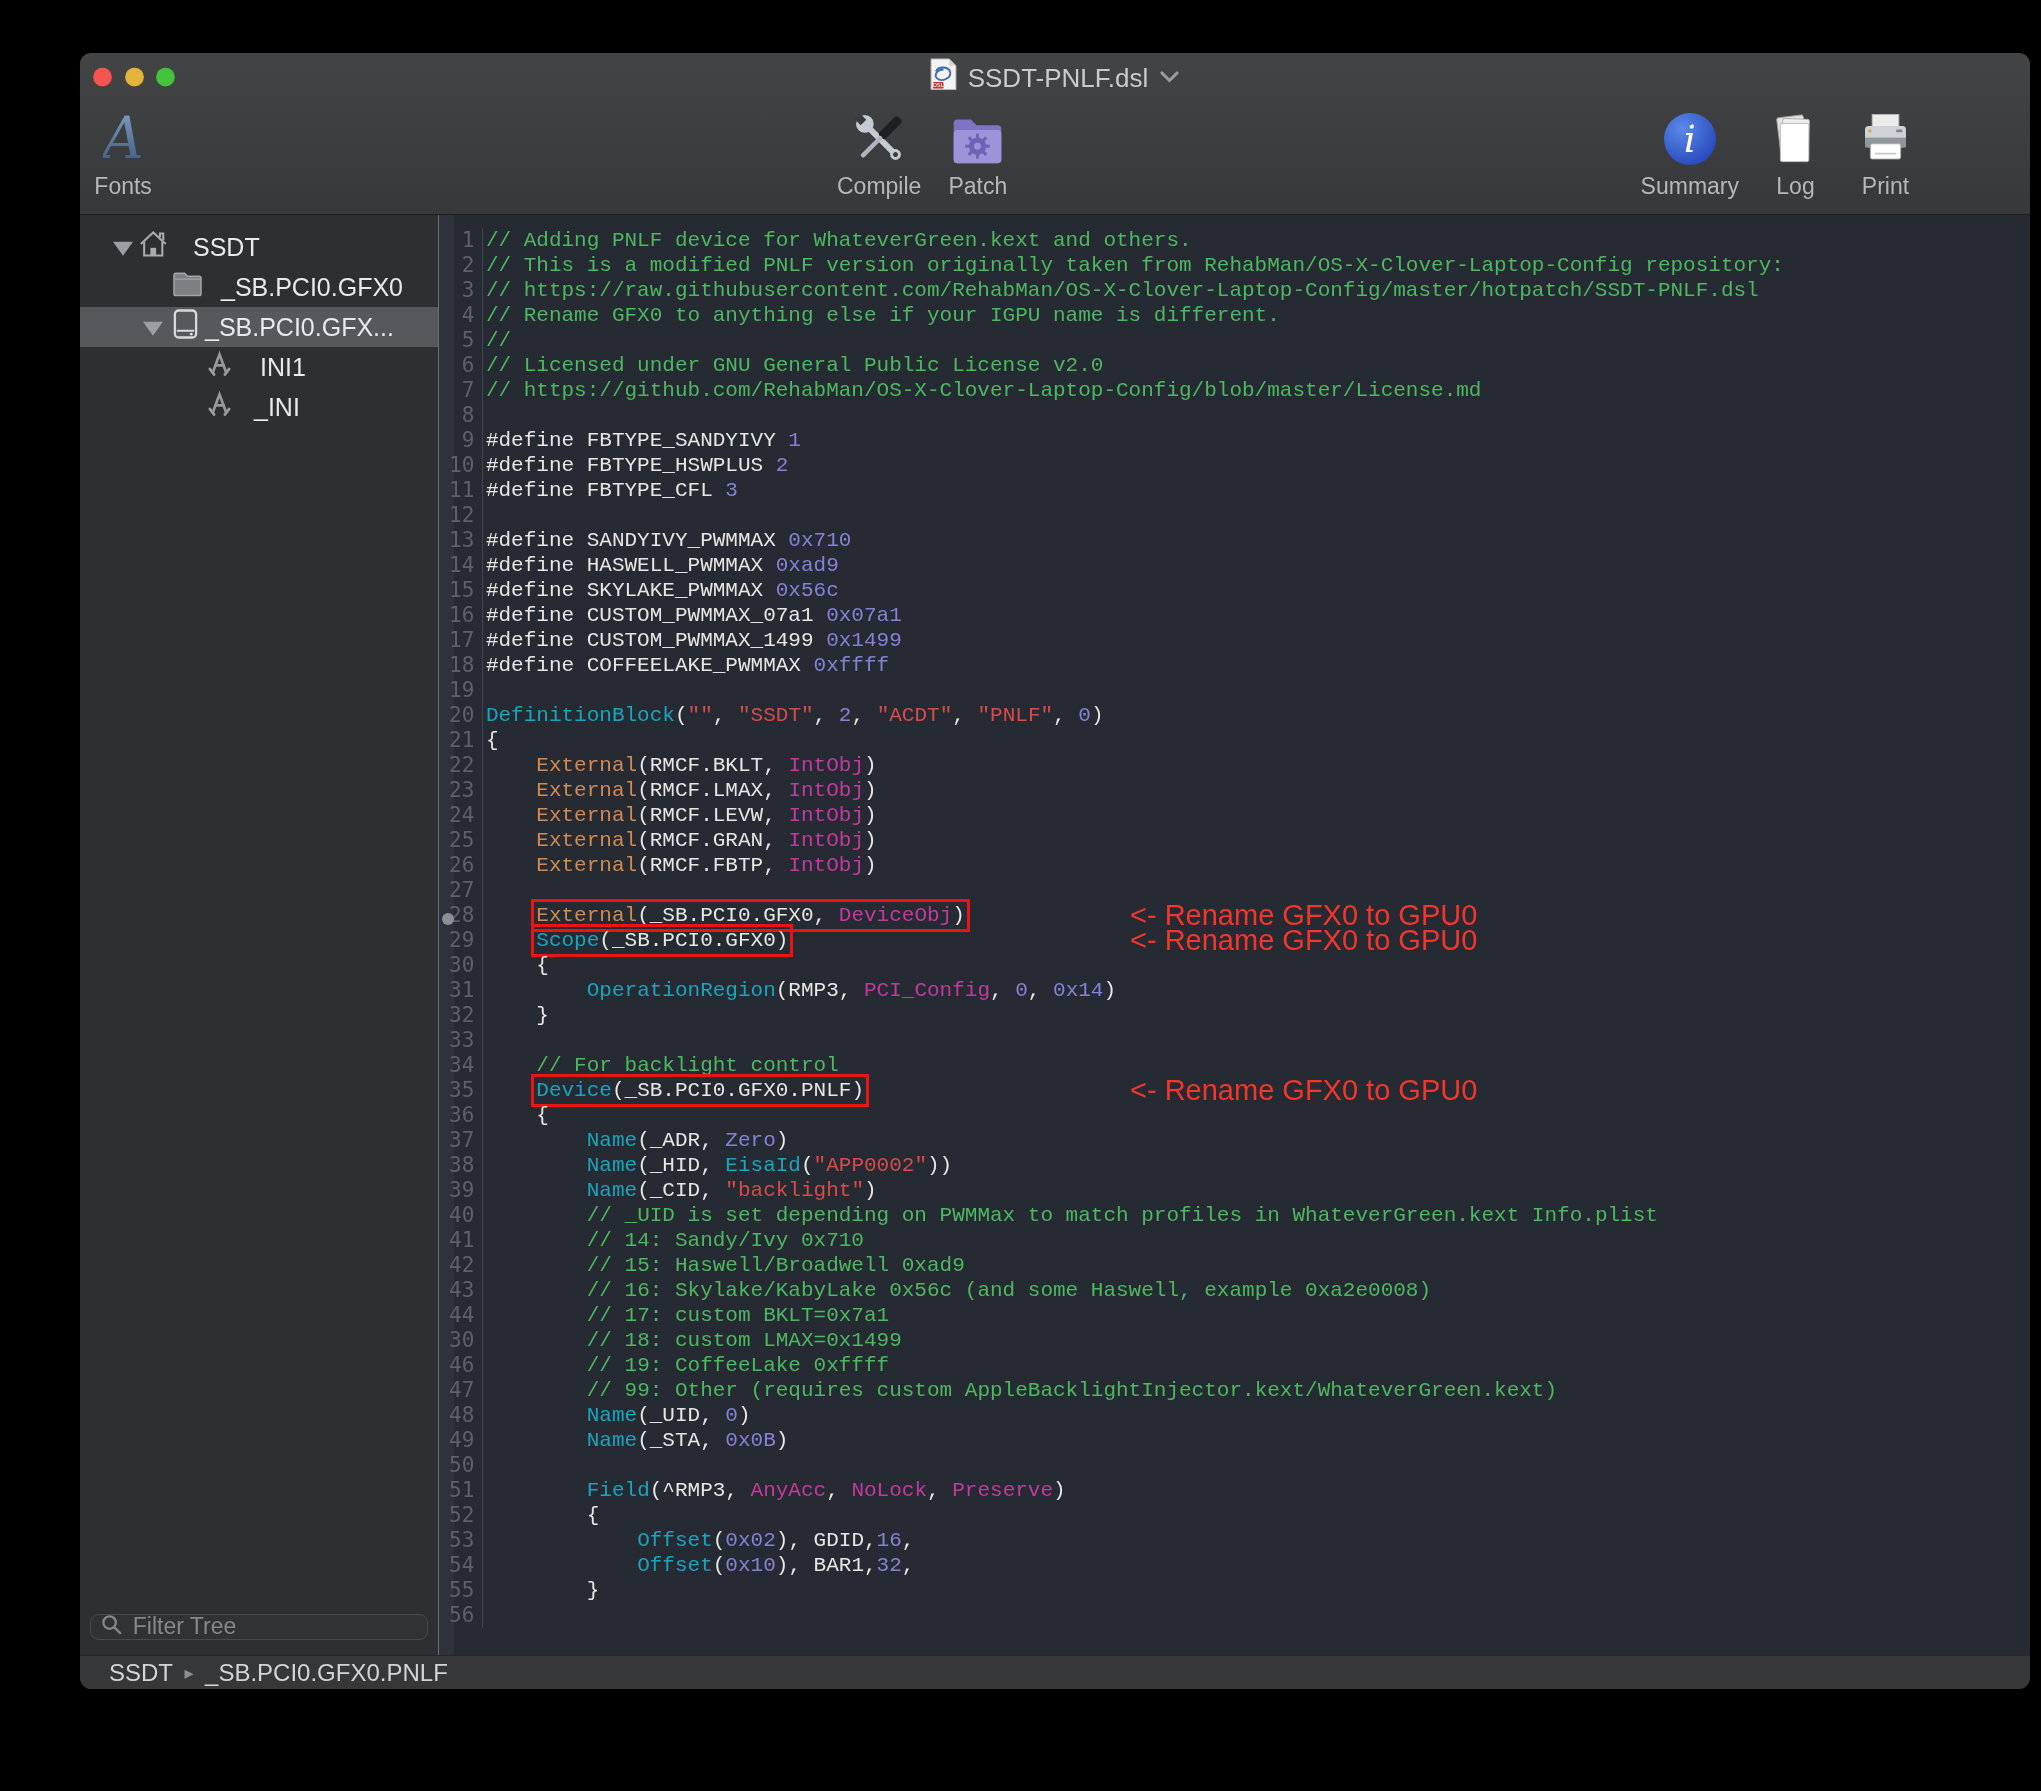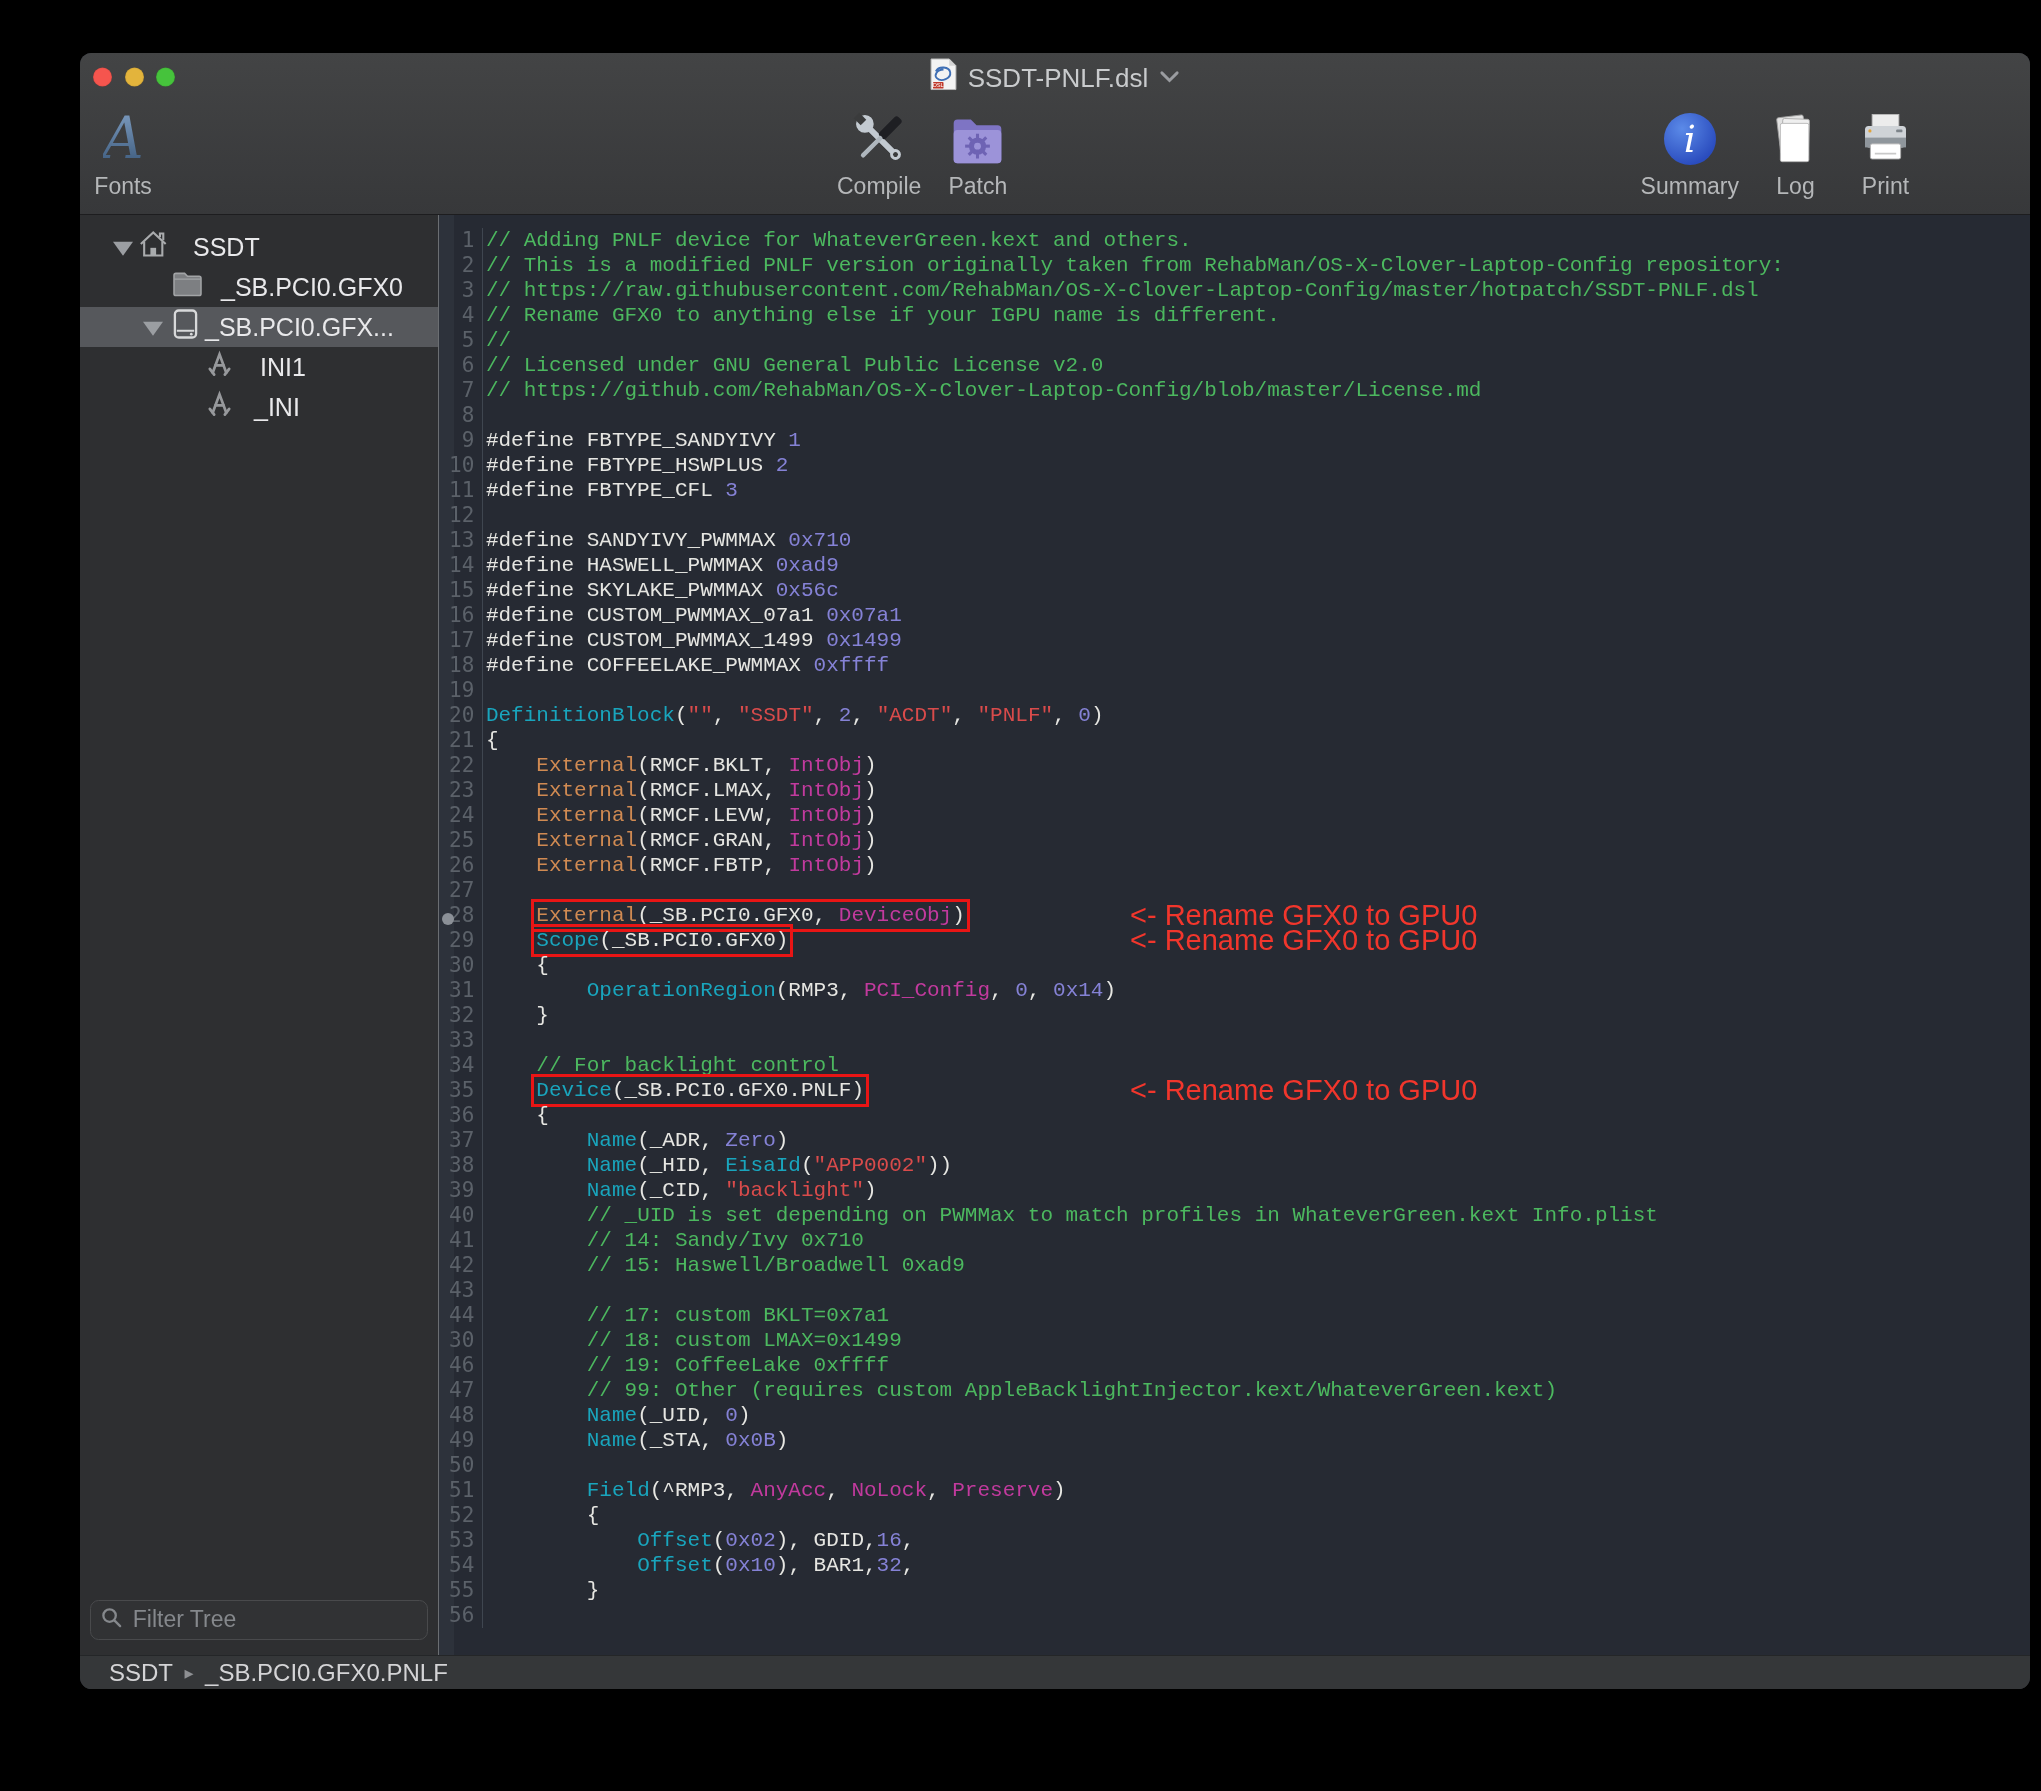--- a/index.html
+++ b/index.html
@@ -28,21 +28,21 @@
   
   .content{flex:1 1 auto;display:flex;min-height:0;}
   .sidebar{flex:0 0 358px;background:#2e2f31;position:relative;border-right:1.9px solid #6b6e72;}
   .tree{padding-top:11.5px;}
   .trow{height:40px;position:relative;font-size:25px;color:#e9e9eb;}
   .trow.selected{background:#56585c;}
   .disc{position:absolute;top:50%;transform:translateY(-38%);width:0;height:0;
         border-left:10.5px solid transparent;border-right:10.5px solid transparent;border-top:14.3px solid #9b9ea2;}
   .ticon{position:absolute;top:50%;transform:translateY(-50%);}
   .tlabel{position:absolute;top:50%;transform:translateY(-50%);white-space:nowrap;}
-  .filter{position:absolute;left:9.6px;right:9.6px;bottom:15.3px;height:40px;background:#313234;border:1.9px solid #494a4c;
+  .filter{position:absolute;left:9.6px;right:9.6px;bottom:15.3px;height:26px;background:#313234;border:1.9px solid #494a4c;
           border-radius:8.6px;display:flex;align-items:center;padding:0 9.6px;gap:7.6px;box-sizing:border-box;}
   .filter input{flex:1;background:transparent;border:none;outline:none;color:#ddd;font-size:23px;font-family:"Liberation Sans",sans-serif;}
   .filter input::placeholder{color:#85888c;}
   
   .editor{flex:1 1 auto;background:#262a33;position:relative;overflow:hidden;
           font-family:"DejaVu Sans Mono",monospace;font-size:21px;line-height:25px;}
   .editor::before{content:'';position:absolute;left:0;top:0;bottom:0;width:15.3px;background:#2d323b;}
   .code{padding-top:13.4px;position:relative;}
   .code-line{display:flex;height:25px;position:relative;white-space:pre;}
   .ln{flex:0 0 44px;text-align:right;padding-right:7.6px;box-sizing:border-box;color:#5b6169;border-right:1.9px solid #3f4650;}
@@ -273,21 +273,21 @@
             <div class="code-line"><span class="ln">33</span><span class="lc"></span></div>
             <div class="code-line"><span class="ln">34</span><span class="lc"><span class="t-p">    </span><span class="t-c">// For backlight control</span></span></div>
             <div class="code-line"><span class="ln">35</span><span class="annotation">&lt;- Rename GFX0 to GPU0</span><span class="lc"><span class="t-p">    </span><span class="red-box"><span class="t-k">Device</span><span class="t-p">(_SB.PCI0.GFX0.PNLF)</span></span></span></div>
             <div class="code-line"><span class="ln">36</span><span class="lc"><span class="t-p">    {</span></span></div>
             <div class="code-line"><span class="ln">37</span><span class="lc"><span class="t-p">        </span><span class="t-k">Name</span><span class="t-p">(_ADR, </span><span class="t-n">Zero</span><span class="t-p">)</span></span></div>
             <div class="code-line"><span class="ln">38</span><span class="lc"><span class="t-p">        </span><span class="t-k">Name</span><span class="t-p">(_HID, </span><span class="t-k">EisaId</span><span class="t-p">(</span><span class="t-s">"APP0002"</span><span class="t-p">))</span></span></div>
             <div class="code-line"><span class="ln">39</span><span class="lc"><span class="t-p">        </span><span class="t-k">Name</span><span class="t-p">(_CID, </span><span class="t-s">"backlight"</span><span class="t-p">)</span></span></div>
             <div class="code-line"><span class="ln">40</span><span class="lc"><span class="t-p">        </span><span class="t-c">// _UID is set depending on PWMMax to match profiles in WhateverGreen.kext Info.plist</span></span></div>
             <div class="code-line"><span class="ln">41</span><span class="lc"><span class="t-p">        </span><span class="t-c">// 14: Sandy/Ivy 0x710</span></span></div>
             <div class="code-line"><span class="ln">42</span><span class="lc"><span class="t-p">        </span><span class="t-c">// 15: Haswell/Broadwell 0xad9</span></span></div>
-            <div class="code-line"><span class="ln">43</span><span class="lc"><span class="t-p">        </span></span></div>
+            <div class="code-line"><span class="ln">43</span><span class="lc"><span class="t-p">        </span><span class="t-c">// 16: Skylake/KabyLake 0x56c (and some Haswell, example 0xa2e0008)</span></span></div>
             <div class="code-line"><span class="ln">44</span><span class="lc"><span class="t-p">        </span><span class="t-c">// 17: custom BKLT=0x7a1</span></span></div>
             <div class="code-line"><span class="ln">30</span><span class="lc"><span class="t-p">        </span><span class="t-c">// 18: custom LMAX=0x1499</span></span></div>
             <div class="code-line"><span class="ln">46</span><span class="lc"><span class="t-p">        </span><span class="t-c">// 19: CoffeeLake 0xffff</span></span></div>
             <div class="code-line"><span class="ln">47</span><span class="lc"><span class="t-p">        </span><span class="t-c">// 99: Other (requires custom AppleBacklightInjector.kext/WhateverGreen.kext)</span></span></div>
             <div class="code-line"><span class="ln">48</span><span class="lc"><span class="t-p">        </span><span class="t-k">Name</span><span class="t-p">(_UID, </span><span class="t-n">0</span><span class="t-p">)</span></span></div>
             <div class="code-line"><span class="ln">49</span><span class="lc"><span class="t-p">        </span><span class="t-k">Name</span><span class="t-p">(_STA, </span><span class="t-n">0x0B</span><span class="t-p">)</span></span></div>
             <div class="code-line"><span class="ln">50</span><span class="lc"></span></div>
             <div class="code-line"><span class="ln">51</span><span class="lc"><span class="t-p">        </span><span class="t-k">Field</span><span class="t-p">(^RMP3, </span><span class="t-o">AnyAcc</span><span class="t-p">, </span><span class="t-o">NoLock</span><span class="t-p">, </span><span class="t-o">Preserve</span><span class="t-p">)</span></span></div>
             <div class="code-line"><span class="ln">52</span><span class="lc"><span class="t-p">        {</span></span></div>
             <div class="code-line"><span class="ln">53</span><span class="lc"><span class="t-p">            </span><span class="t-k">Offset</span><span class="t-p">(</span><span class="t-n">0x02</span><span class="t-p">), GDID,</span><span class="t-n">16</span><span class="t-p">,</span></span></div>

